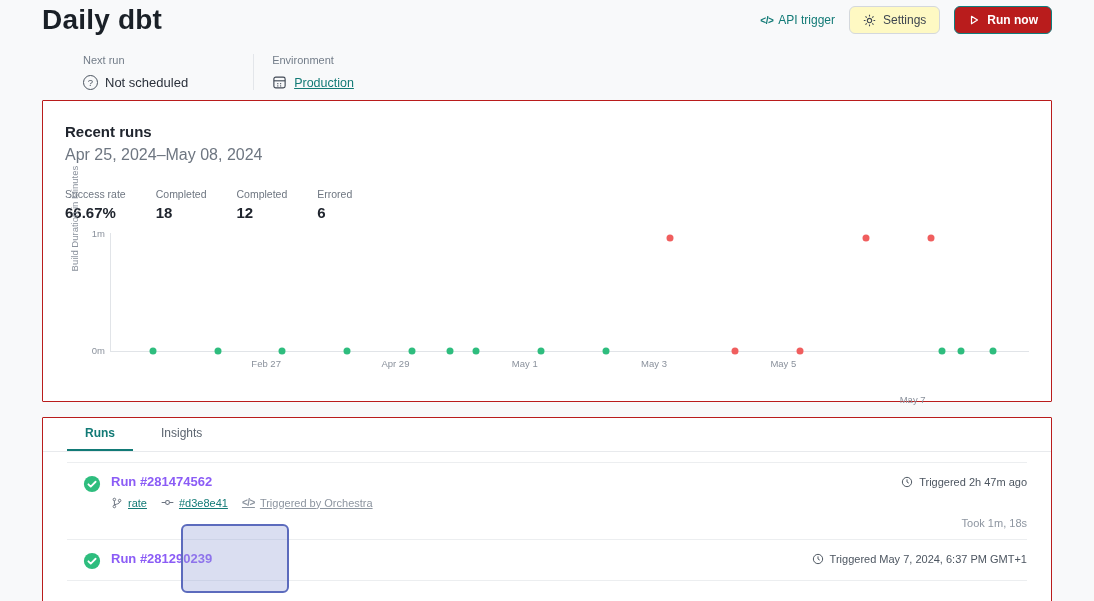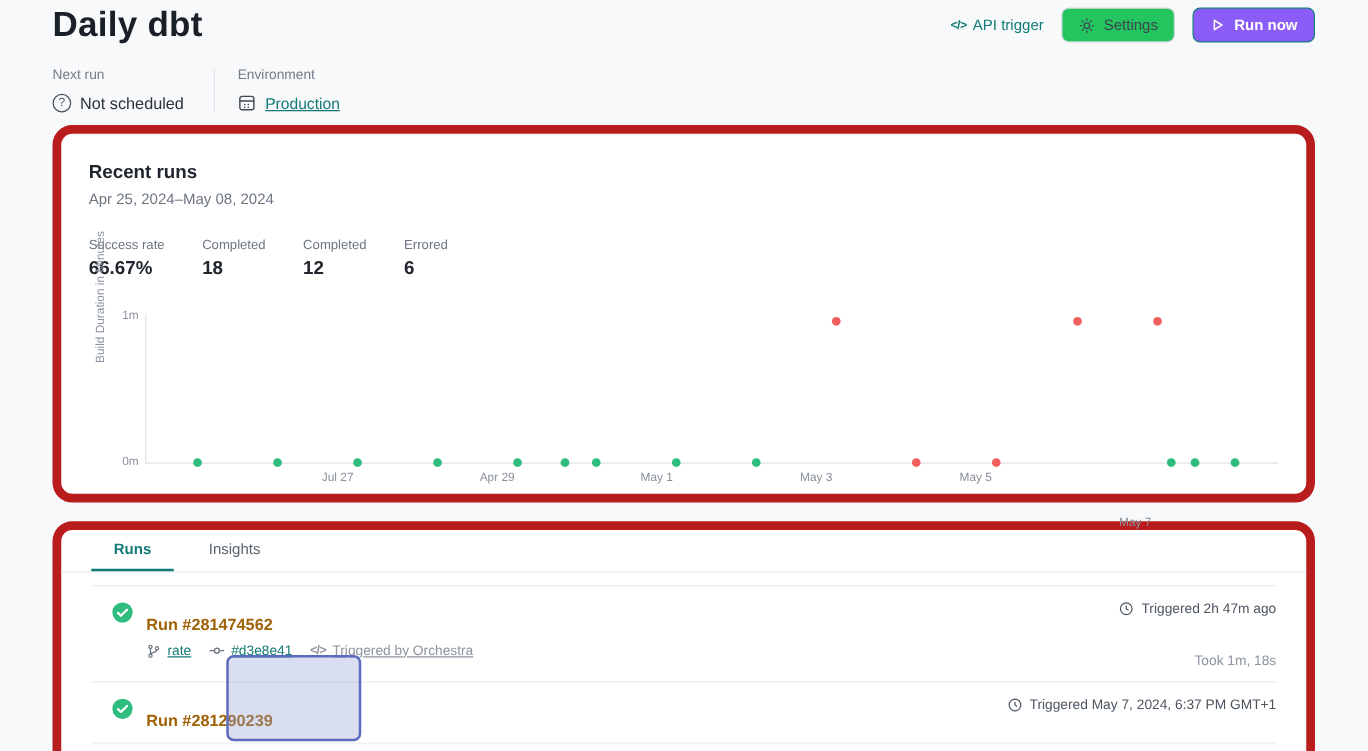--- a/index.html
+++ b/index.html
@@ -10,60 +10,60 @@
     color:#242a33;
     position:relative;
   }
   
   .page-header { padding:4px 42px 0; display:flex; justify-content:space-between; align-items:flex-start; }
   .page-title { font-size:28px; font-weight:700; color:#1a2027; letter-spacing:.2px; }
   .header-actions { display:flex; align-items:center; gap:14px; margin-top:2px; }
   .link-teal { color:#127a76; font-size:12px; text-decoration:none; display:inline-flex; align-items:center; gap:5px; cursor:pointer; }
   .code-glyph { font-size:10px; font-weight:700; letter-spacing:-.5px; }
   .btn { display:inline-flex; align-items:center; gap:7px; font-size:12px; border-radius:6px; padding:6px 13px; cursor:pointer; }
-  .btn-secondary { background:#22c55e; border:1px solid #d4d8dd; color:#3d4550; }
-  .btn-primary { background:#8b5cf6; border:1px solid #0f7e7e; color:#fff; font-weight:700; }
+  .btn-secondary { background:#fef9c3; border:1px solid #d4d8dd; color:#3d4550; }
+  .btn-primary { background:#b91c1c; border:1px solid #0f7e7e; color:#fff; font-weight:700; }
   .btn svg { display:block; }
   
   .meta-row { display:flex; padding:0 42px; margin-top:18px; align-items:stretch; }
-  .meta-col { padding-right:24px; }
+  .meta-col { padding-right:24px;margin-left:41px; }
   .meta-col + .meta-col { border-left:1px solid #e3e6ea; padding-left:18px; }
   .meta-label { font-size:11px; color:#737d89; }
   .meta-value { margin-top:9px; display:flex; align-items:center; gap:7px; font-size:13px; color:#2a303a; }
   .qmark { width:15px; height:15px; border:1.3px solid #4c5560; border-radius:50%; font-size:9.5px; display:inline-flex; align-items:center; justify-content:center; color:#4c5560; }
   .env-link { color:#127a76; font-size:12.5px; text-decoration:underline; cursor:pointer; }
   
-  .card { background:#fff; border:7px solid #b91c1c; border-radius:16px; margin:0 42px; }
+  .card { background:#fff; border:1px solid #b91c1c; border-radius:1px; margin:0 42px; }
   .card-recent { margin-top:10px; height:302px; position:relative; padding:22px; }
   .card-title { font-size:15px; font-weight:700; color:#20252e; }
-  .card-sub { font-size:12px; color:#6e7681; margin-top:6px; }
+  .card-sub { font-size:16px; color:#6e7681; margin-top:6px; }
   .stats-row { display:flex; gap:30px; margin-top:24px; }
   .stat-label { font-size:10.5px; color:#6e7681; }
   .stat-value { font-size:15px; font-weight:700; color:#20252e; margin-top:4px; }
   
-  .chart { position:absolute; left:22px; right:22px; top:140px; height:145px; }
+  .chart { position:absolute; left:22px; right:22px; top:127px; height:145px; }
   .chart-ylabel { position:absolute; left:4px; top:50%; transform:rotate(-90deg) translateX(28%); transform-origin:left top; font-size:9.5px; color:#8a919c; white-space:nowrap; }
   .chart-plot { position:absolute; left:45px; right:0; top:5px; height:119px; border-left:1px solid #e1e4e8; border-bottom:1px solid #e1e4e8; }
   .ytick { position:absolute; right:calc(100% + 6px); font-size:9.5px; color:#8a919c; }
   .ytick.top { top:-5px; }
   .ytick.bottom { bottom:-5px; }
   .dot { position:absolute; width:7px; height:7px; border-radius:50%; transform:translate(-50%,50%); cursor:pointer; }
   .xtick { position:absolute; top:calc(100% + 7px); transform:translateX(-50%); font-size:9.5px; color:#8a919c; white-space:nowrap; }
   
   .card-runs { margin-top:15px; height:310px; overflow:hidden; }
   .tab-bar { display:flex; border-bottom:1px solid #e8eaed; padding:0 24px; gap:10px; }
   .tab { font-size:12px; color:#5b646f; padding:8px 18px 9px; cursor:pointer; border-bottom:2px solid transparent; }
   .tab.active { color:#127a76; font-weight:700; border-bottom-color:#127a76; }
   .filter-chip { display:inline-flex; align-items:center; gap:8px; margin:24px 0 0 24px; border:1px solid #ccd1d8; border-radius:8px; padding:7px 12px; font-size:12px; color:#3d4550; cursor:pointer; background:#fff; }
   .filter-chip .chip-label { color:#3d4550; }
   .list-divider { border-top:1px solid #eceef0; margin:10px 24px 0; }
   .run-row { display:flex; justify-content:space-between; align-items:flex-start; margin:0 24px; padding:11px 0 10px 16px; border-bottom:1px solid #eceef0; }
   .run-left { display:flex; gap:10px; }
   .run-status-icon { margin-top:1px; }
-  .run-title { font-size:13px; font-weight:700; color:#a16207;margin-top:12px; }
+  .run-title { font-size:13px; font-weight:700; color:#8b5cf6; }
   .run-meta { display:flex; align-items:center; gap:14px; margin-top:7px; }
   .run-meta .meta-item { display:inline-flex; align-items:center; gap:5px; font-size:11px; }
   .ref-link { color:#127a76; text-decoration:underline; cursor:pointer; }
   .trigger-link { color:#8d95a0; text-decoration:underline; cursor:pointer; display:inline-flex; gap:5px; align-items:center; }
   .run-right { text-align:right; }
   .run-triggered { display:inline-flex; align-items:center; gap:6px; font-size:11px; color:#4c5560; }
   .run-took { font-size:11px; color:#8d95a0; margin-top:25px; }
   
   .selection-overlay { position:absolute; left:181px; top:524px; width:108px; height:69px; background:rgba(148,160,214,.35); border:2px solid #5c6bbd; border-radius:6px; z-index:5; }
 </style>
@@ -156,21 +156,21 @@
         <div class="dot" style="left: 46.831%; bottom: 0%; background: rgb(46, 189, 126);"></div>
         <div class="dot" style="left: 53.8732%; bottom: 0%; background: rgb(46, 189, 126);"></div>
         <div class="dot" style="left: 90.493%; bottom: 0%; background: rgb(46, 189, 126);"></div>
         <div class="dot" style="left: 92.6056%; bottom: 0%; background: rgb(46, 189, 126);"></div>
         <div class="dot" style="left: 96.1268%; bottom: 0%; background: rgb(46, 189, 126);"></div>
         <div class="dot" style="left: 60.9155%; bottom: 96%; background: rgb(240, 94, 94);"></div>
         <div class="dot" style="left: 67.9577%; bottom: 0%; background: rgb(240, 94, 94);"></div>
         <div class="dot" style="left: 75%; bottom: 0%; background: rgb(240, 94, 94);"></div>
         <div class="dot" style="left: 82.2535%; bottom: 96%; background: rgb(240, 94, 94);"></div>
         <div class="dot" style="left: 89.2958%; bottom: 96%; background: rgb(240, 94, 94);"></div>
-        <span class="xtick" style="left: 16.9014%;">Jul 27</span>
+        <span class="xtick" style="left: 16.9014%;">Feb 27</span>
         <span class="xtick" style="left: 30.9859%;">Apr 29</span>
         <span class="xtick" style="left: 45.0704%;">May 1</span>
         <span class="xtick" style="left: 59.1549%;">May 3</span>
         <span class="xtick" style="left: 73.2394%;">May 5</span>
         <span class="xtick" style="left: 87.3239%; margin-top: 36px;">May 7</span>
       </div>
   </div>
 </div>
 
 <div class="card card-runs">

